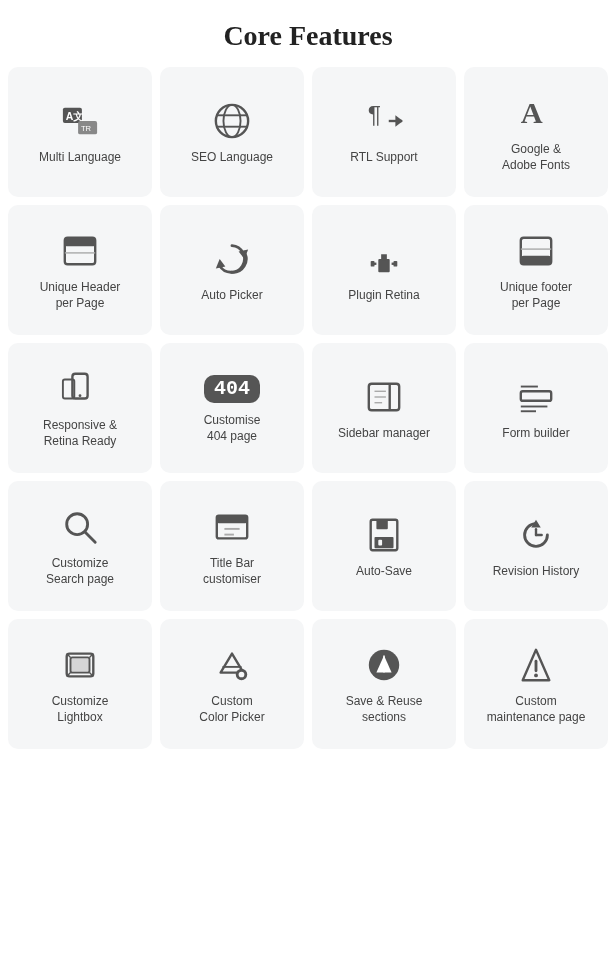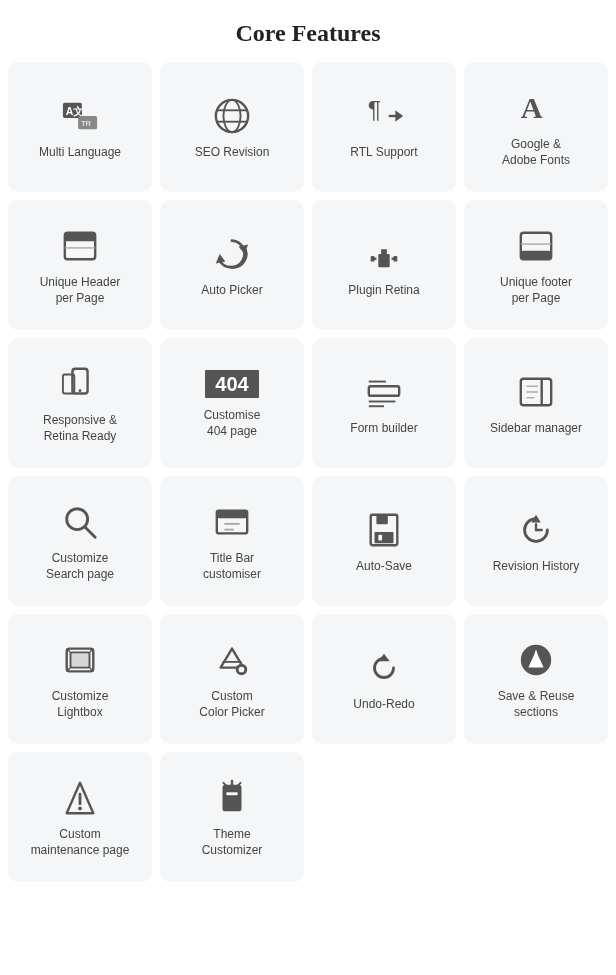--- a/index.html
+++ b/index.html
@@ -4,21 +4,21 @@
   <style>
     * { box-sizing: border-box; margin: 0; padding: 0; }
     body {
       font-family: 'Georgia', serif;
       background: #fff;
       width: 616px;
       min-height: 975px;
     }
     h1 {
       text-align: center;
-      font-size: 24px;
+      font-size: 28px;
       font-weight: bold;
       padding: 20px 0 15px;
       color: #222;
     }
     .grid {
       display: grid;
       grid-template-columns: repeat(4, 1fr);
       gap: 8px;
       padding: 0 8px 20px;
     }
@@ -46,25 +46,25 @@
       text-align: center;
       font-size: 12px;
       color: #444;
       font-family: 'Arial', sans-serif;
       line-height: 1.3;
     }
     
     .badge-404 {
       background: #555;
       color: #fff;
-      border-radius: 1px;
+      border-radius: 10px;
       font-size: 20px;
       font-weight: bold;
       padding: 4px 10px;
-      font-family: Liberation Sans, sans-serif;
+      font-family: Liberation Mono, monospace;
     }
     svg {
       width: 38px;
       height: 38px;
       fill: #555;
       stroke: none;
     }
   </style>
 </head>
 <body>
@@ -88,21 +88,21 @@
 
   <div class="card">
     <div class="card-icon">
       <svg viewBox="0 0 40 40">
         <circle cx="20" cy="20" r="17" fill="none" stroke="#555" stroke-width="2.5"></circle>
         <ellipse cx="20" cy="20" rx="9" ry="17" fill="none" stroke="#555" stroke-width="2"></ellipse>
         <line x1="4" y1="14" x2="36" y2="14" stroke="#555" stroke-width="2"></line>
         <line x1="4" y1="26" x2="36" y2="26" stroke="#555" stroke-width="2"></line>
       </svg>
     </div>
-    <div class="card-label">SEO Revision</div>
+    <div class="card-label">SEO Language</div>
   </div>
 
   <div class="card">
     <div class="card-icon">
       <svg viewBox="0 0 40 40">
         <text x="3" y="22" font-size="26" font-family="Arial" fill="#555">¶</text>
         <polygon points="32,14 40,20 32,26" fill="#555"></polygon>
         <line x1="25" y1="20" x2="39" y2="20" stroke="#555" stroke-width="2.5"></line>
       </svg>
     </div>
@@ -181,40 +181,40 @@
   <div class="card">
     <div class="card-icon">
       <span class="badge-404">404</span>
     </div>
     <div class="card-label">Customise<br>404 page</div>
   </div>
 
   <div class="card">
     <div class="card-icon">
       <svg viewBox="0 0 40 40">
-        <rect x="4" y="14" width="32" height="10" rx="2" fill="none" stroke="#555" stroke-width="2.5"></rect>
-        <line x1="4" y1="9" x2="22" y2="9" stroke="#555" stroke-width="2"></line>
-        <line x1="4" y1="30" x2="32" y2="30" stroke="#555" stroke-width="2"></line>
-        <line x1="4" y1="35" x2="20" y2="35" stroke="#555" stroke-width="2"></line>
-      </svg>
-    </div>
-    <div class="card-label">Form builder</div>
-  </div>
-
-  <div class="card">
-    <div class="card-icon">
-      <svg viewBox="0 0 40 40">
         <rect x="4" y="6" width="32" height="28" rx="3" fill="none" stroke="#555" stroke-width="2.5"></rect>
         <line x1="26" y1="6" x2="26" y2="34" stroke="#555" stroke-width="2.5"></line>
         <line x1="10" y1="14" x2="22" y2="14" stroke="#aaa" stroke-width="1.5"></line>
         <line x1="10" y1="20" x2="22" y2="20" stroke="#aaa" stroke-width="1.5"></line>
         <line x1="10" y1="26" x2="18" y2="26" stroke="#aaa" stroke-width="1.5"></line>
       </svg>
     </div>
     <div class="card-label">Sidebar manager</div>
+  </div>
+
+  <div class="card">
+    <div class="card-icon">
+      <svg viewBox="0 0 40 40">
+        <rect x="4" y="14" width="32" height="10" rx="2" fill="none" stroke="#555" stroke-width="2.5"></rect>
+        <line x1="4" y1="9" x2="22" y2="9" stroke="#555" stroke-width="2"></line>
+        <line x1="4" y1="30" x2="32" y2="30" stroke="#555" stroke-width="2"></line>
+        <line x1="4" y1="35" x2="20" y2="35" stroke="#555" stroke-width="2"></line>
+      </svg>
+    </div>
+    <div class="card-label">Form builder</div>
   </div>
 
   <div class="card">
     <div class="card-icon">
       <svg viewBox="0 0 40 40">
         <circle cx="17" cy="17" r="11" fill="none" stroke="#555" stroke-width="3"></circle>
         <line x1="25" y1="25" x2="36" y2="36" stroke="#555" stroke-width="3" stroke-linecap="round"></line>
       </svg>
     </div>
     <div class="card-label">Customize<br>Search page</div>
@@ -276,29 +276,20 @@
       <svg viewBox="0 0 40 40">
         <path d="M8 28 L20 8 L32 28 Z" fill="none" stroke="#555" stroke-width="2.5" stroke-linejoin="round"></path>
         <line x1="10" y1="22" x2="30" y2="22" stroke="#555" stroke-width="2"></line>
         <circle cx="30" cy="30" r="6" fill="#555"></circle>
         <circle cx="30" cy="30" r="3" fill="#f5f6f7"></circle>
       </svg>
     </div>
     <div class="card-label">Custom<br>Color Picker</div>
   </div>
 
-  <div class="card">
-    <div class="card-icon">
-      <svg viewBox="0 0 40 40">
-        <path d="M20 10 A10 10 0 1 0 30 20" fill="none" stroke="#555" stroke-width="3" stroke-linecap="round"></path>
-        <polygon points="20,5 14,13 26,13" fill="#555"></polygon>
-      </svg>
-    </div>
-    <div class="card-label">Undo-Redo</div>
-  </div>
 
   <div class="card">
     <div class="card-icon">
       <svg viewBox="0 0 40 40">
         <circle cx="20" cy="20" r="16" fill="#555"></circle>
         <polygon points="20,10 28,28 12,28" fill="white"></polygon>
         <line x1="20" y1="10" x2="20" y2="28" stroke="white" stroke-width="1.5"></line>
       </svg>
     </div>
     <div class="card-label">Save &amp; Reuse<br>sections</div>
@@ -309,27 +300,15 @@
     <div class="card-icon">
       <svg viewBox="0 0 40 40">
         <polygon points="20,4 34,36 6,36" fill="none" stroke="#555" stroke-width="2.5" stroke-linejoin="round"></polygon>
         <line x1="20" y1="16" x2="20" y2="26" stroke="#555" stroke-width="3" stroke-linecap="round"></line>
         <circle cx="20" cy="31" r="2" fill="#555"></circle>
       </svg>
     </div>
     <div class="card-label">Custom<br>maintenance page</div>
   </div>
 
-  <div class="card">
-    <div class="card-icon">
-      <svg viewBox="0 0 40 40">
-        <rect x="10" y="6" width="20" height="28" rx="3" fill="#555"></rect>
-        <rect x="14" y="14" width="12" height="3" rx="1" fill="#f5f6f7"></rect>
-        <line x1="20" y1="6" x2="20" y2="2" stroke="#555" stroke-width="2.5" stroke-linecap="round"></line>
-        <line x1="14" y1="7" x2="11" y2="4" stroke="#555" stroke-width="2" stroke-linecap="round"></line>
-        <line x1="26" y1="7" x2="29" y2="4" stroke="#555" stroke-width="2" stroke-linecap="round"></line>
-      </svg>
-    </div>
-    <div class="card-label">Theme<br>Customizer</div>
-  </div>
 
 
 </div>
 
 </body></html>

